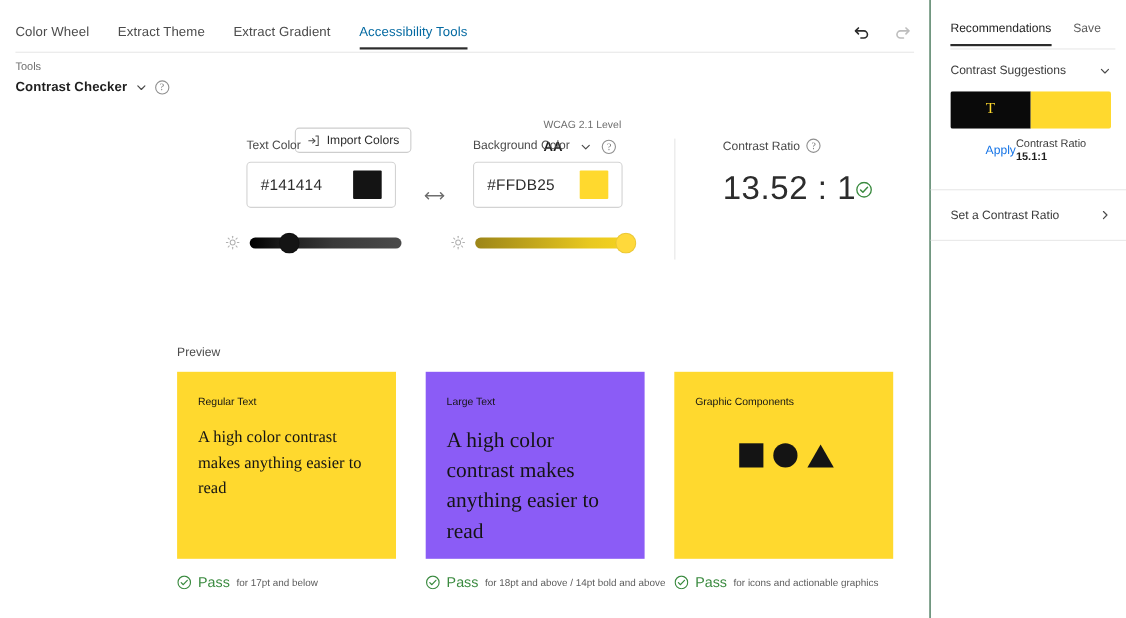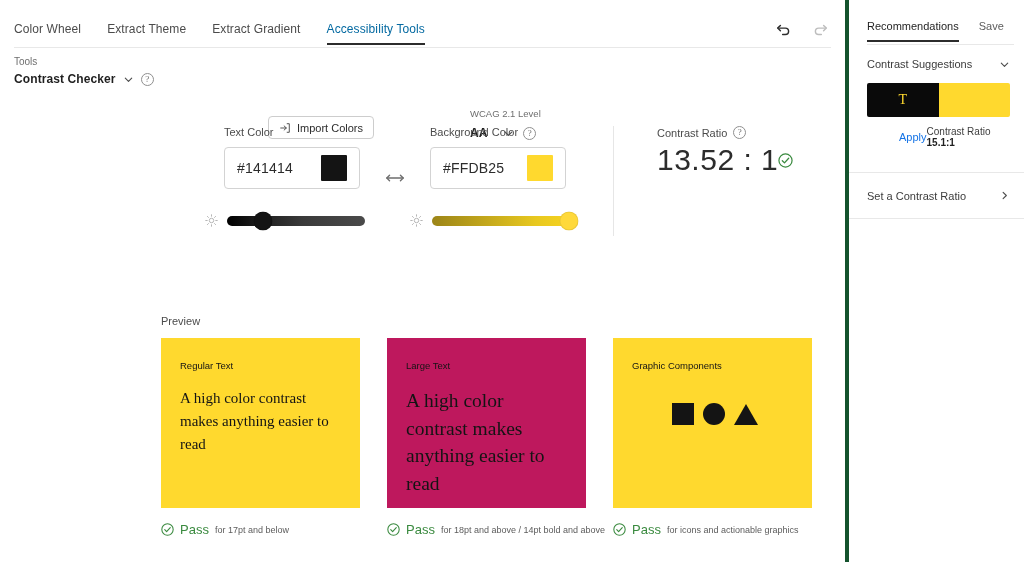--- a/index.html
+++ b/index.html
@@ -51,21 +51,21 @@
     cursor: pointer; display: inline-block; font-family: "Liberation Serif", serif;
   }
 
   .import-btn {
     position: absolute; left: 268px; top: 68px;
     border: 1px solid #cdcdcd; border-radius: 4px; background: #fff;
     height: 23px; padding: 0 10px; display: flex; align-items: center; gap: 6px;
     font-size: 11px; color: #2c2c2c; cursor: pointer;
   }
 
-  .wcag { position: absolute; left: 470px; top: 60px; }
+  .wcag { position: absolute; left: 494px; top: 60px; }
   .wcag-cap { font-size: 9.5px; color: #6e6e6e; margin-bottom: 7px; }
   .wcag-row { display: flex; gap: 16px; }
   .wcag-val { font-size: 12px; font-weight: bold; color: #1f1f1f; }
   .wcag-ctrl { display: flex; align-items: center; gap: 9px; }
 
   
   .editor { position: relative; height: 150px; margin-top: 20px; }
   .vdiv { position: absolute; left: 613px; top: 0px; width: 1px; height: 110px; background: #e6e6e6; }
 
   .colorcol { position: absolute; top: 0; }
@@ -96,21 +96,21 @@
     position: absolute; top: 50%; width: 19px; height: 19px; border-radius: 50%;
     transform: translate(-50%, -50%); cursor: pointer; border: 1px solid rgba(0,0,0,.12);
   }
   .knob.text { left: 26%; background: #141414; }
   .knob.bg   { left: 99%; background: #ffd93b; border-color: rgba(0,0,0,.08); }
 
   
   .ratio { position: absolute; left: 657px; top: 0; }
   .ratio-cap { display: flex; align-items: center; gap: 6px; font-size: 11px; color: #4b4b4b; }
   .ratio-val {
-    margin-top: 4px; display: flex; align-items: center; gap: 0;
+    margin-top: 16px; display: flex; align-items: center; gap: 0;
     font-size: 30px; color: #2c2c2c; font-weight: 400; letter-spacing: .5px;
   }
   .check-green { width: 15px; height: 15px; flex: none; }
 
   
   .prev-cap { position: absolute; left: 161px; top: 315px; font-size: 11px; color: #4b4b4b; }
   .cards { position: absolute; left: 161px; top: 338px; display: flex; gap: 27px; }
   .card {
     width: 199px; height: 170px; padding: 22px 19px 0 19px;
   }
@@ -123,21 +123,21 @@
   .ci { width: 22px; height: 22px; border-radius: 50%; }
   .tr { width: 0; height: 0; border-left: 12px solid transparent; border-right: 12px solid transparent; }
 
   .results { position: absolute; left: 161px; top: 522px; display: flex; gap: 27px; }
   .result { width: 199px; display: flex; align-items: center; gap: 6px; }
   .res-check { width: 13px; height: 13px; flex: none; }
   .res-pass { font-size: 13px; color: #3a8a3f; }
   .res-note { font-size: 9px; color: #5c5c5c; white-space: nowrap; }
 
   
-  .side { width: 179px; height: 562px; border-left: 4px solid #14532d; background: #fff; position: relative; }
+  .side { width: 179px; height: 562px; border-left: 1px solid #14532d; background: #fff; position: relative; }
   .side-tabs { display: flex; gap: 20px; padding: 20px 0 0 18px; position: relative; }
   .side-tab { font-size: 11px; color: #5c5c5c; padding-bottom: 10px; cursor: pointer; position: relative; }
   .side-tab.active { color: #1f1f1f; }
   .side-tab.active::after {
     content: ""; position: absolute; left: 0; right: 0; bottom: 0; height: 2px; background: #2c2c2c;
   }
   .side-rule { position: absolute; left: 18px; right: 10px; top: 44px; height: 1px; background: #e8e8e8; }
 
   .sugg-head {
     display: flex; align-items: center; justify-content: space-between;
@@ -305,21 +305,21 @@
     </div>
 
     <div class="prev-cap">Preview</div>
 
     <div class="cards">
       <div class="card regular" id="card0" style="background: rgb(255, 217, 46); color: rgb(20, 20, 20);">
         <div class="card-kind" style="color: rgb(20, 20, 20);">Regular Text</div>
         <div class="card-text">A high color contrast makes anything easier to read</div>
       </div>
 
-      <div class="card large" id="card1" style="background: #be185d; color: rgb(20, 20, 20);">
+      <div class="card large" id="card1" style="background: #8b5cf6; color: rgb(20, 20, 20);">
         <div class="card-kind" style="color: rgb(20, 20, 20);">Large Text</div>
         <div class="card-text">A high color contrast makes anything easier to read</div>
       </div>
 
       <div class="card graphics" id="card2" style="background: rgb(255, 217, 46); color: rgb(20, 20, 20);">
         <div class="card-kind" style="color: rgb(20, 20, 20);">Graphic Components</div>
         <div class="shapes">
           <span class="sq" id="shp-sq" style="background: rgb(20, 20, 20);"></span>
           <span class="ci" id="shp-ci" style="background: rgb(20, 20, 20);"></span>
           <span class="tr" id="shp-tr" style="border-bottom: 21px solid rgb(20, 20, 20);"></span>

